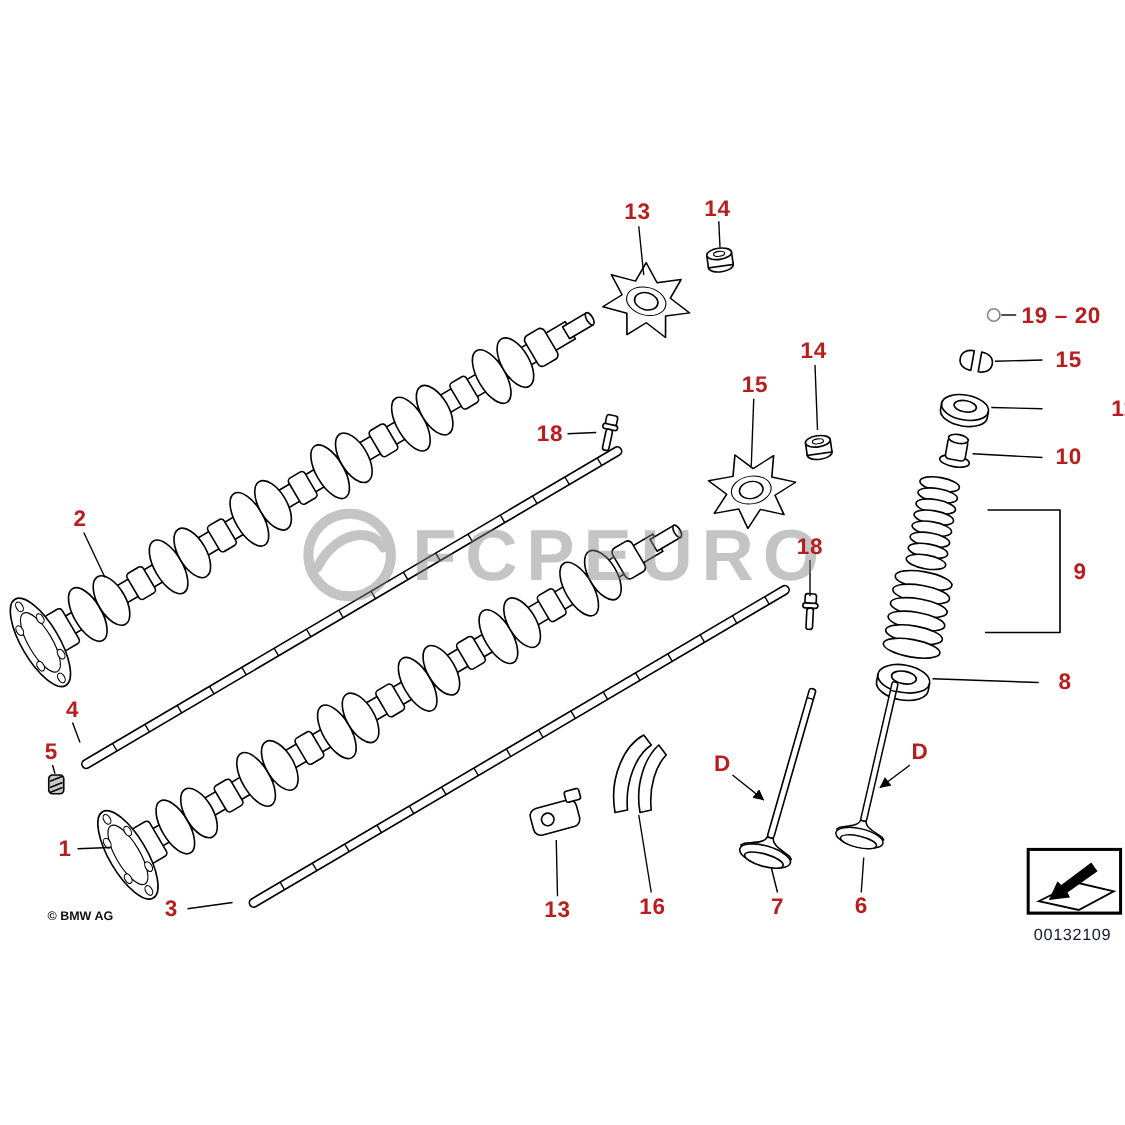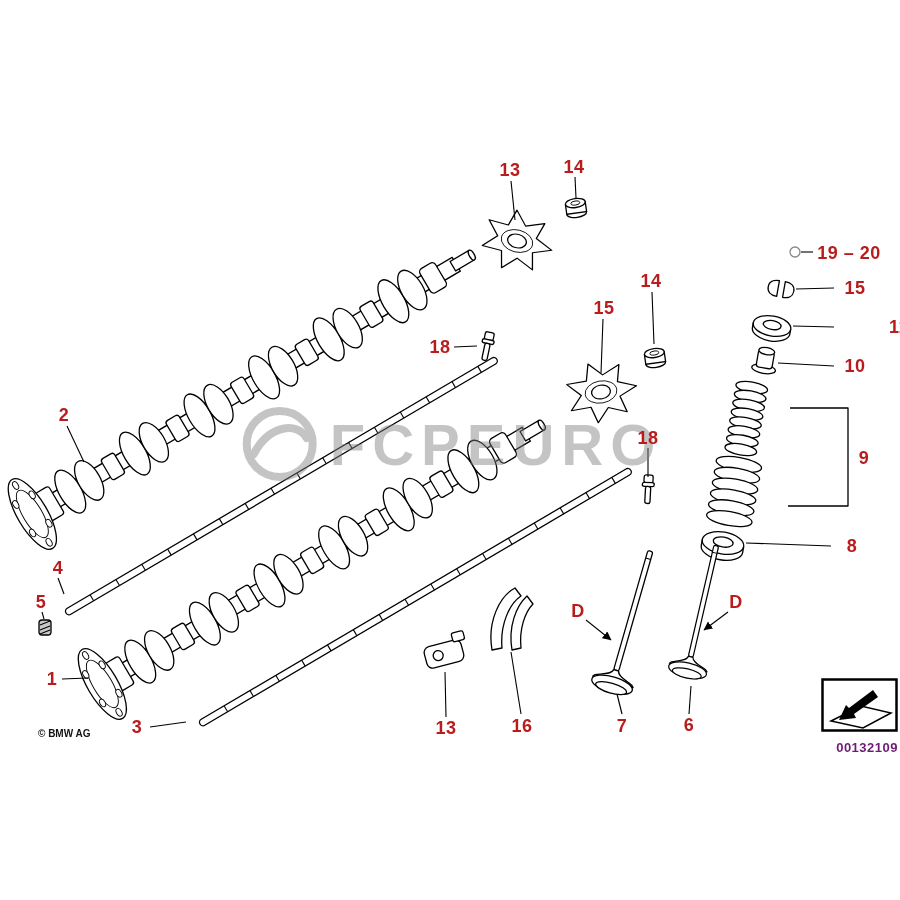--- a/index.html
+++ b/index.html
@@ -11,21 +11,21 @@
   #art .thin{stroke-width:0.9;}
   #art .fillnone{fill:none;}
   #art .dark{fill:#000 !important;stroke:none;}
   #art .gray{fill:#c8c8c8;}
   #art .ltgray{stroke:#888;}
   .callout{position:absolute;transform:translate(-50%,-50%);font-size:18px;font-weight:bold;color:#b91c1c;white-space:nowrap;letter-spacing:0.5px;}
   .watermark{position:absolute;left:450px;top:444px;transform:translate(-50%,-50%);display:flex;align-items:center;gap:8px;opacity:0.45;color:#7d7d7d;pointer-events:none;text-align:right;}
   .watermark .wm-text{font-size:58px;font-weight:600;letter-spacing:7px;}
   .copyright{position:absolute;left:38px;top:728px;font-size:10px;font-weight:600;color:#111;}
   .ref-box{position:absolute;left:821px;top:678px;}
-  .diagram-number{position:absolute;left:818px;top:740px;width:80px;text-align:right;font-size:13px;letter-spacing:0.5px;color:#701a75;font-weight:bold;}
+  .diagram-number{position:absolute;left:818px;top:740px;width:80px;text-align:center;font-size:13px;letter-spacing:0.5px;color:#0f172a;}
 </style>
 </head>
 <body>
 
 <div id="stage">
 
   <svg id="art" width="900" height="900" viewBox="0 0 900 900">
     <defs>
       <marker id="arr" markerWidth="9" markerHeight="9" refX="7.5" refY="4" orient="auto">
         <path class="dark" d="M0,0 L8,4 L0,8 Z"></path>

